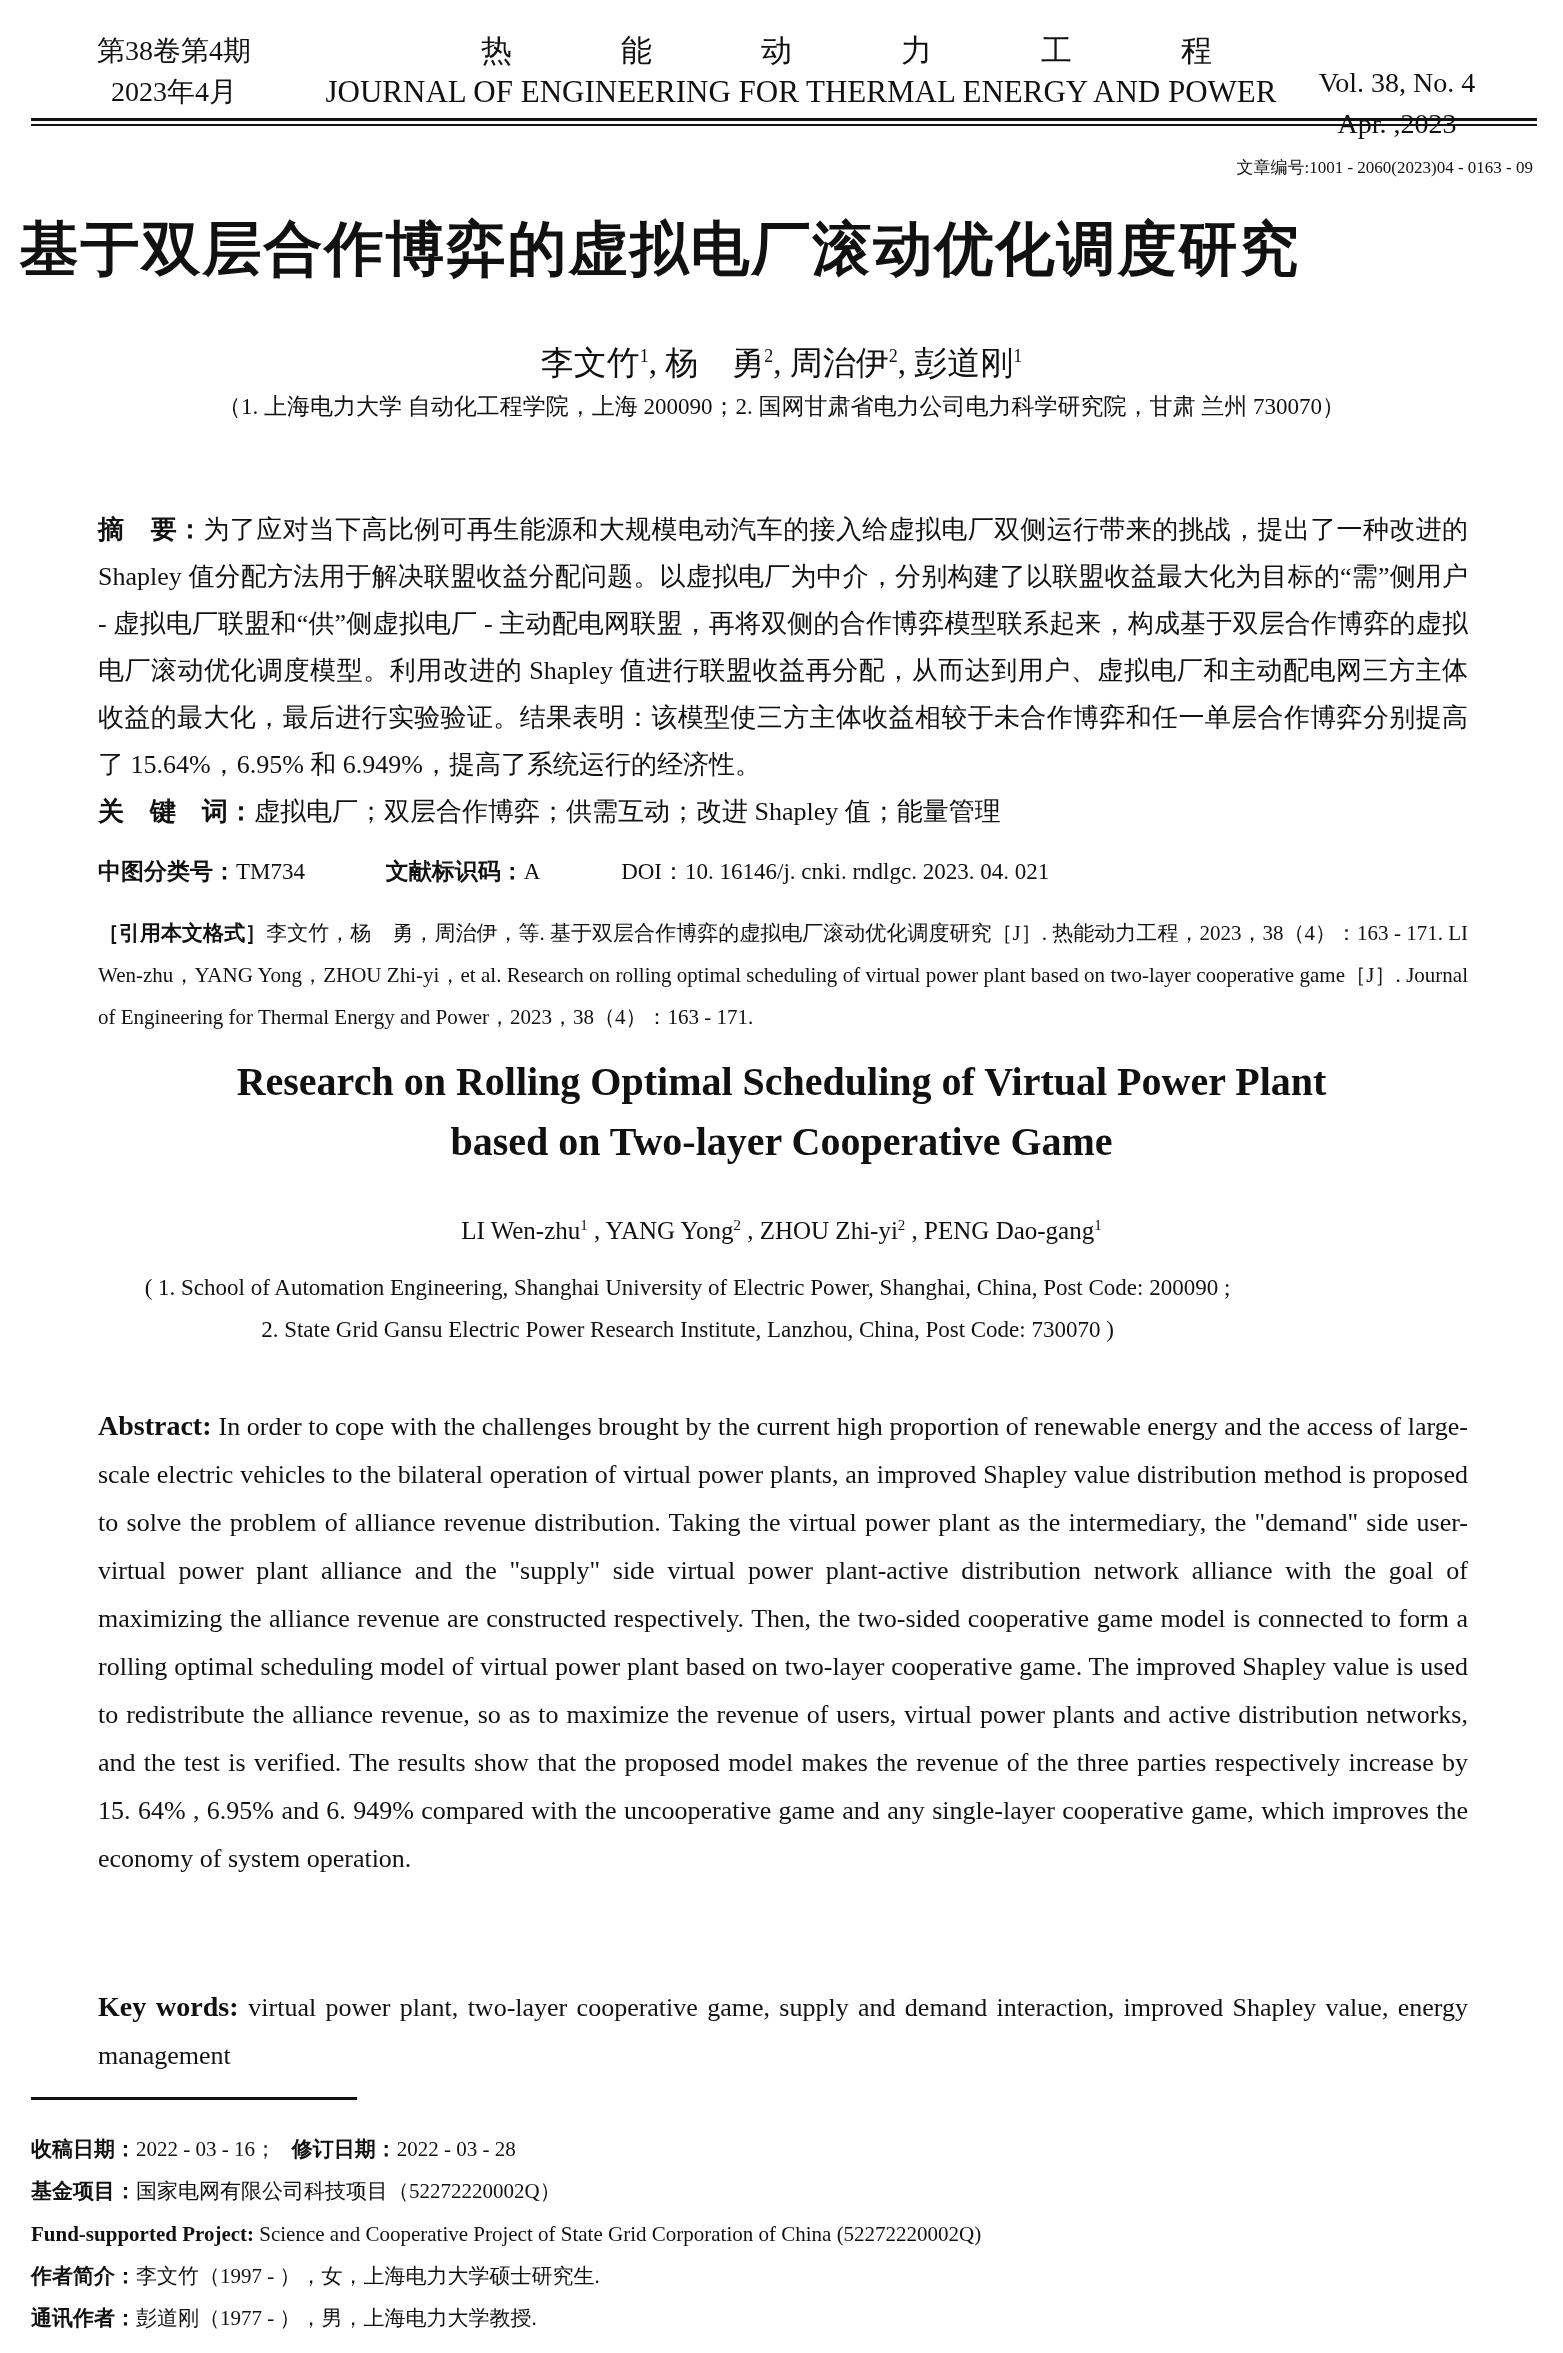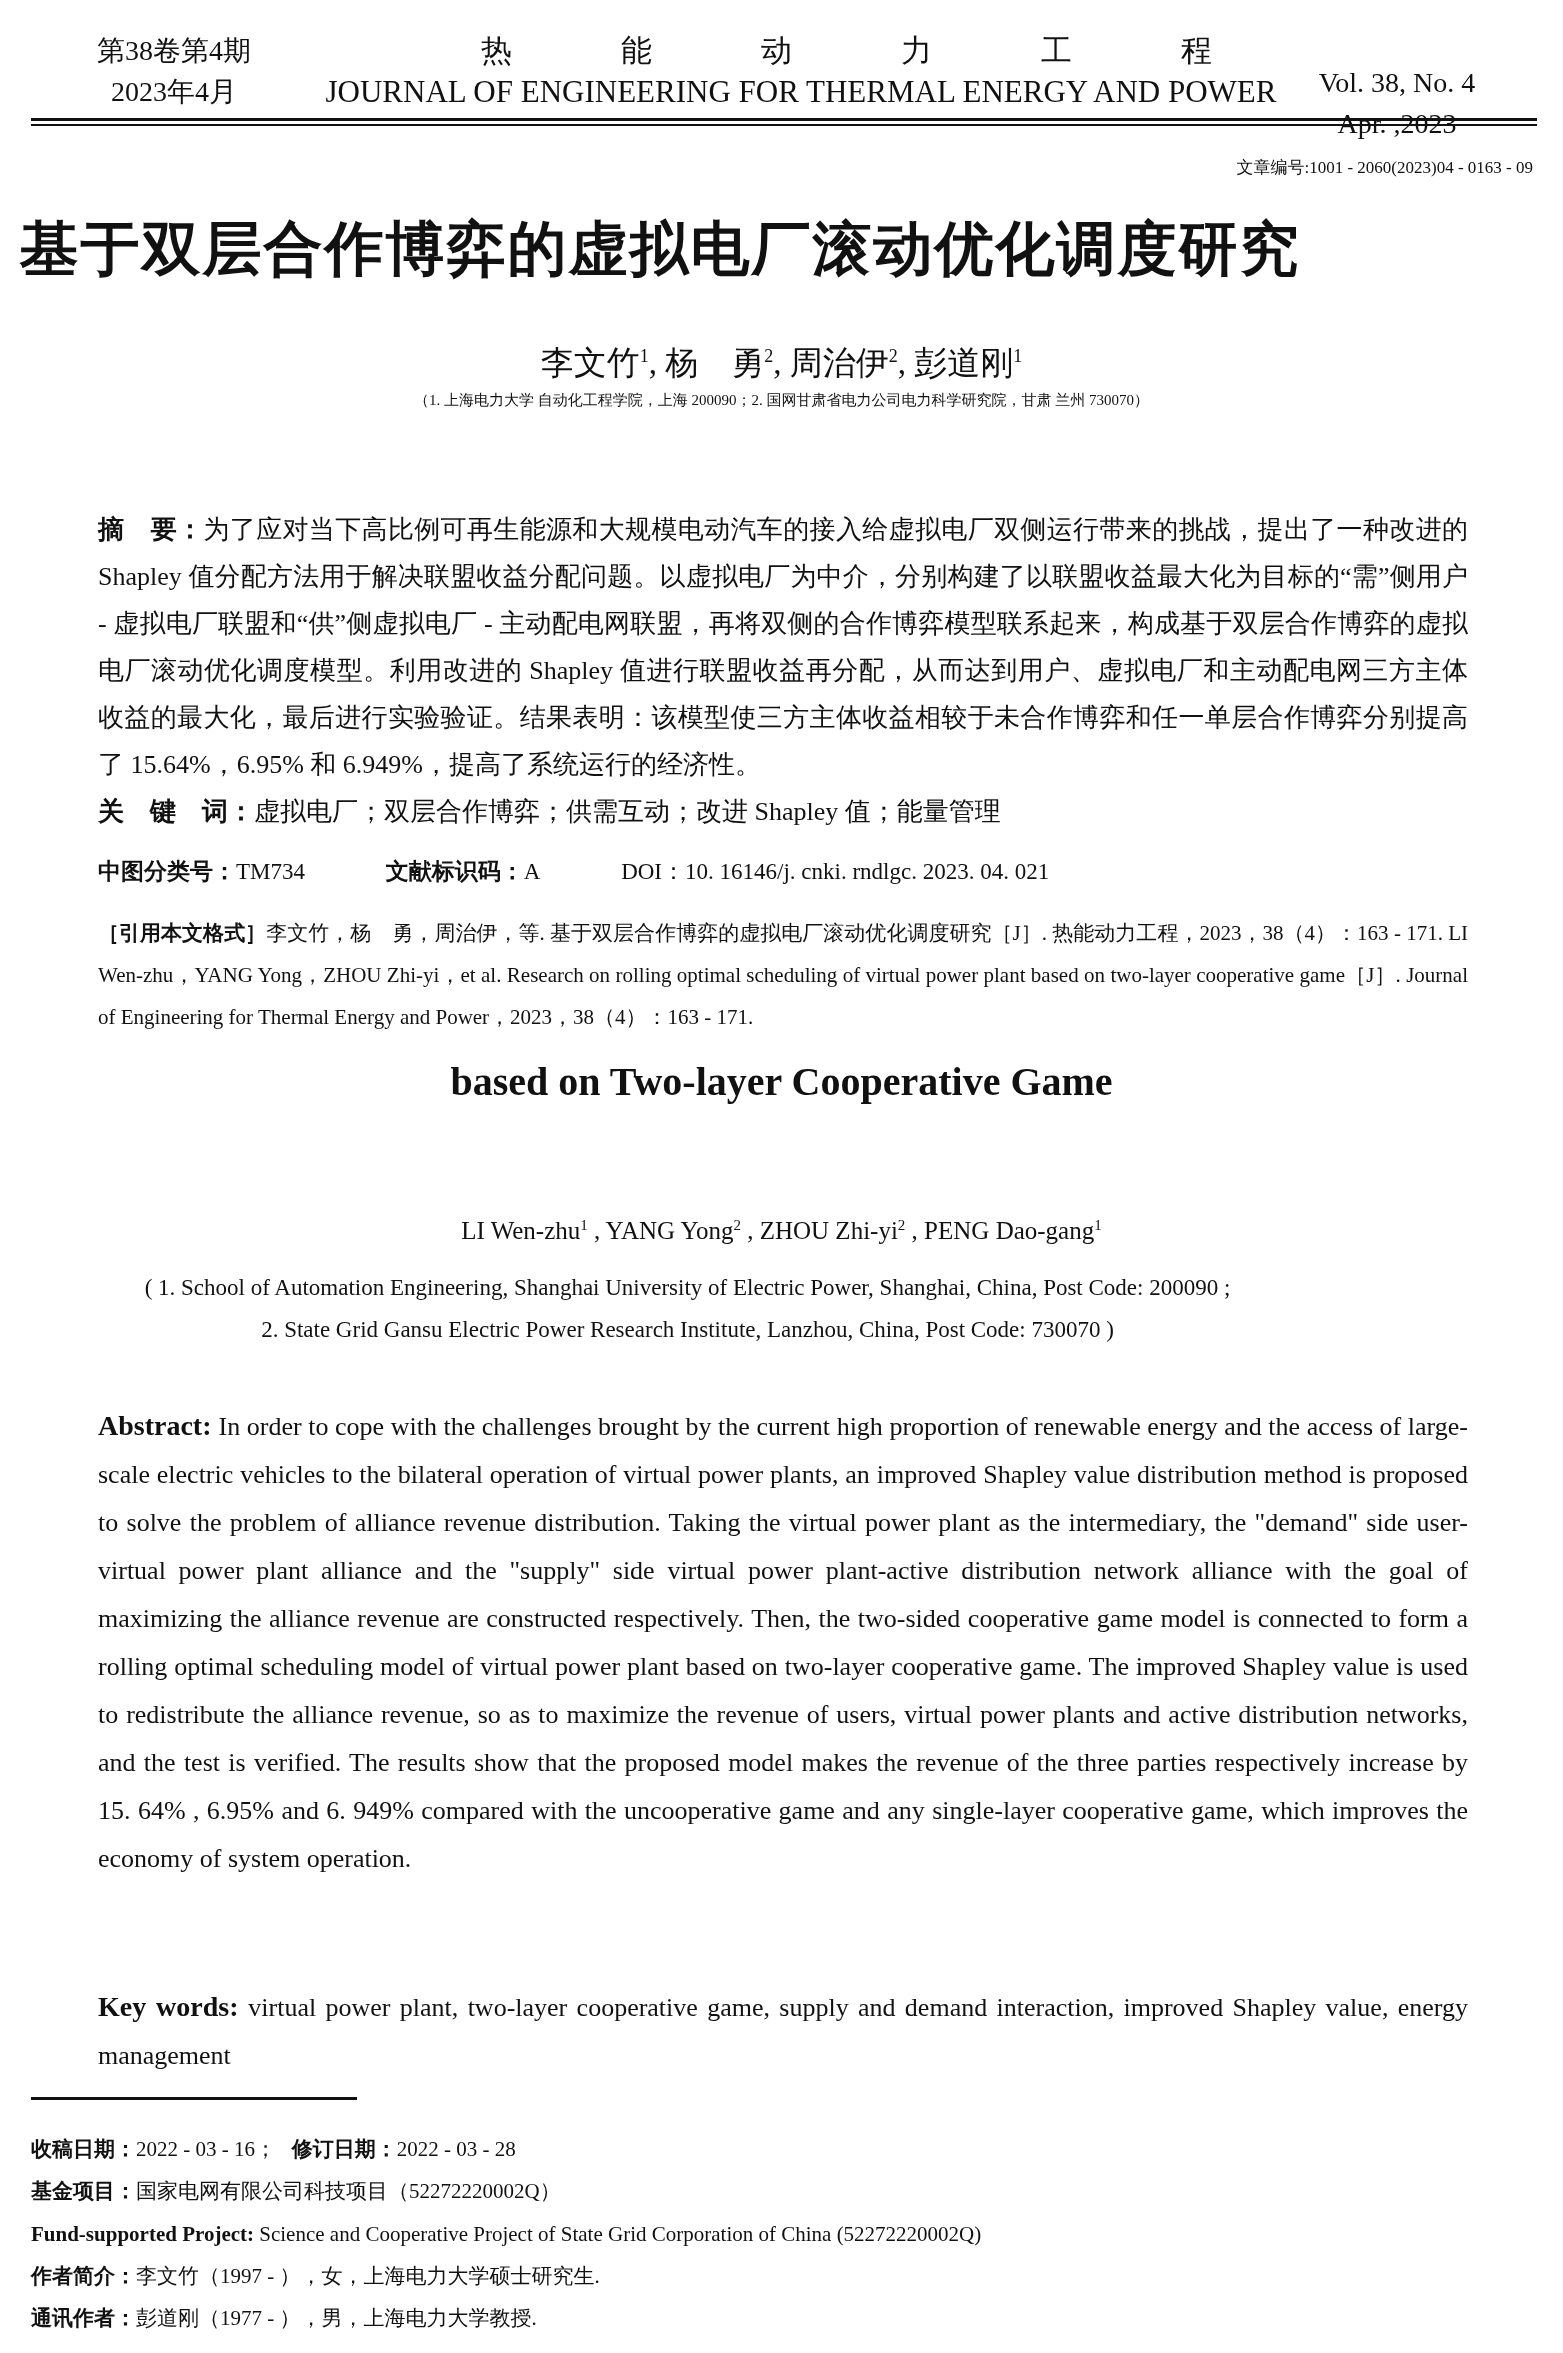--- a/index.html
+++ b/index.html
@@ -14,21 +14,21 @@
   .hdr-center-cn { left: 481px; top: 30px; width: 731px; display: flex; justify-content: space-between; font-size: 31px; line-height: 41px; }
   .hdr-center-en { left: 300px; top: 71px; width: 1002px; text-align: center; font-size: 31px; line-height: 41px; letter-spacing: 0px; }
   .hdr-right { left: 1272px; top: 30px; width: 250px; text-align: center; font-size: 28px; line-height: 41px; margin-top: 32px; }
   .rule-thick { left: 31px; top: 118px; width: 1506px; height: 3px; background: #111; }
   .rule-thin { left: 31px; top: 124px; width: 1506px; height: 1.5px; background: #111; }
   .article-no { right: 30px; top: 156px; font-size: 17px; }
   
   .cn-title { left: 0; width: 1320px; top: 210px; text-align: center; font-family: "DejaVu Sans", sans-serif; font-weight: bold; font-size: 59px; letter-spacing: 2px; }
   .cn-authors { left: 0; width: 1563px; top: 341px; text-align: center; font-size: 33px; }
   .cn-authors sup { font-size: 18px; }
-  .cn-affil { left: 0; width: 1563px; top: 391px; text-align: center; font-size: 15px; }
+  .cn-affil { left: 0; width: 1563px; top: 391px; text-align: center; font-size: 23px; }
   
   .cn-abs { left: 98px; width: 1370px; top: 506px; font-size: 26px; line-height: 47px; text-align: justify; }
   .cn-abs .label { font-family: "DejaVu Sans", sans-serif; font-weight: bold; }
   .cn-kw { left: 98px; width: 1370px; top: 791px; font-size: 26px; line-height: 40px; }
   .cn-kw .label { font-family: "DejaVu Sans", sans-serif; font-weight: bold; }
   .cn-meta { left: 98px; top: 851px; font-size: 23px; line-height: 40px; width: 1370px; }
   .cn-meta span.blk { display: inline-block; margin-right: 75px; }
   .cn-meta .label { font-family: "DejaVu Sans", sans-serif; font-weight: bold; }
   .cite { left: 98px; width: 1370px; top: 912px; font-size: 21px; line-height: 42px; text-align: justify; }
   .cite .label { font-family: "DejaVu Sans", sans-serif; font-weight: bold; }
@@ -89,20 +89,21 @@
 <div class="abs cn-meta">
   <span class="blk"><span class="label">中图分类号：</span><span>TM734</span></span>
   <span class="blk"><span class="label">文献标识码：</span><span>A</span></span>
   <span class="blk">DOI：10. 16146/j. cnki. rndlgc. 2023. 04. 021</span>
 </div>
 <div class="abs cite">
   <span class="label">［引用本文格式］</span><span>李文竹，杨　勇，周治伊，等. 基于双层合作博弈的虚拟电厂滚动优化调度研究［J］. 热能动力工程，2023，38（4）：163 - 171. LI Wen-zhu，YANG Yong，ZHOU Zhi-yi，et al. Research on rolling optimal scheduling of virtual power plant based on two-layer cooperative game［J］. Journal of Engineering for Thermal Energy and Power，2023，38（4）：163 - 171.</span>
 </div>
 
 <div class="abs en-title">
+  <div>Research on Rolling Optimal Scheduling of Virtual Power Plant</div>
   <div>based on Two-layer Cooperative Game</div>
 </div>
 <div class="abs en-authors">
   <span>LI Wen-zhu</span><sup>1</sup><span> ,</span>
   <span>YANG Yong</span><sup>2</sup><span> ,</span>
   <span>ZHOU Zhi-yi</span><sup>2</sup><span> ,</span>
   <span>PENG Dao-gang</span><sup>1</sup>
 </div>
 <div class="abs en-affil">
   <div>( 1. School of Automation Engineering, Shanghai University of Electric Power, Shanghai, China, Post Code: 200090 ;</div>

